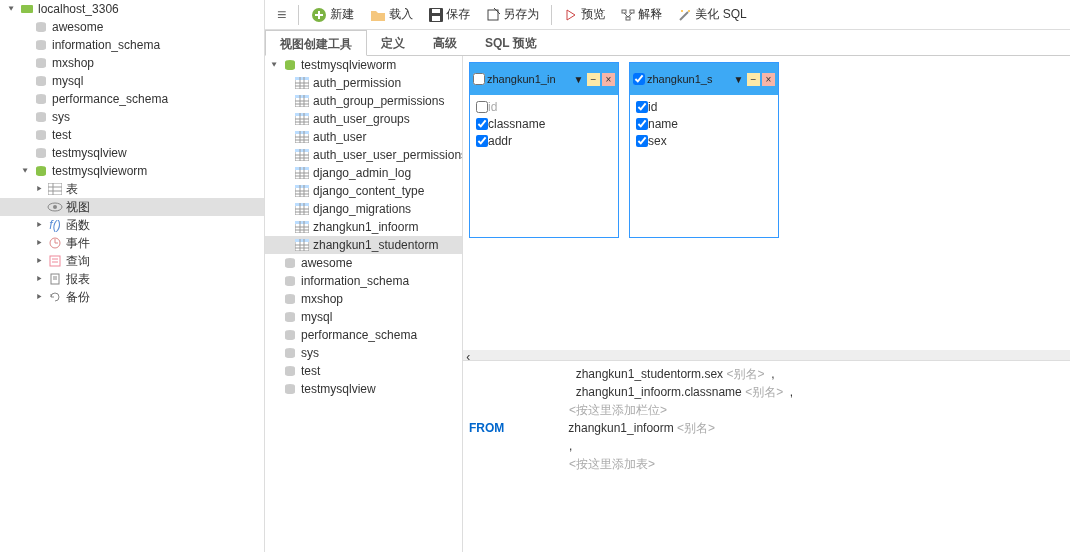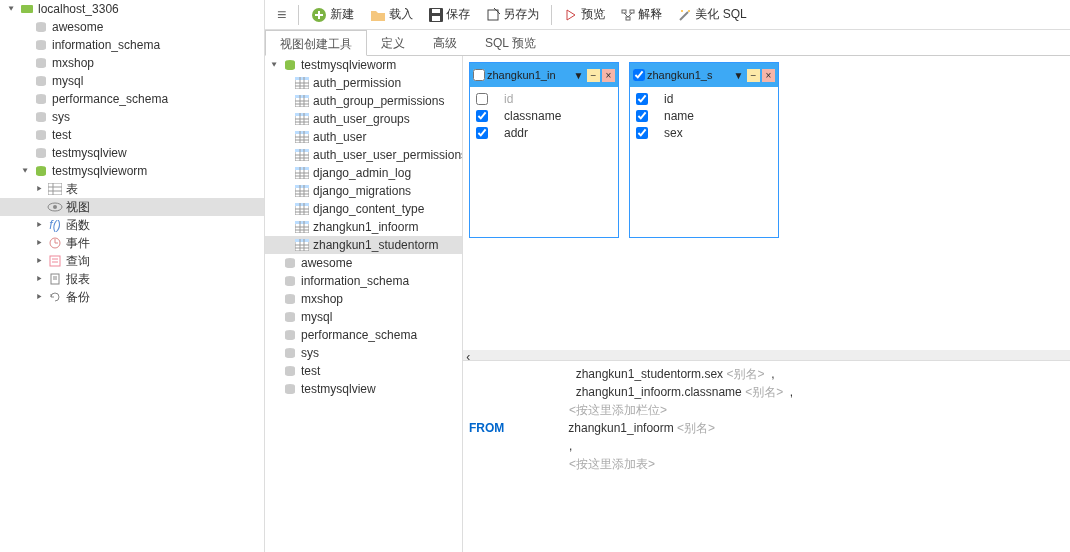--- a/index.html
+++ b/index.html
@@ -8,37 +8,37 @@
 .tree-item { display: flex; align-items: center; height: 18px; padding: 1px 0; cursor: default; white-space: nowrap; }
 .tree-item.selected { background: #e0e0e0; }
 .tree-arrow { width: 14px; text-align: center; color: #666; font-size: 9px; }
 .tree-icon { width: 18px; height: 14px; display: inline-flex; align-items: center; justify-content: center; margin-right: 2px; }
 .db-icon { color: #8bc34a; }
 .fn-icon { color: #5a8dd6; font-style: italic; }
 .main { flex: 1; display: flex; flex-direction: column; }
 .toolbar { height: 30px; display: flex; align-items: center; padding: 0 6px; border-bottom: 1px solid #ddd; gap: 4px; }
 .tool-btn { display: flex; align-items: center; gap: 3px; padding: 3px 6px; cursor: pointer; }
 .tool-sep { width: 1px; height: 20px; background: #ccc; margin: 0 2px; }
-.tab-bar { height: 26px; display: flex; border-bottom: 1px solid #ccc; }
+.tab-bar { height: 26px; display: flex; border-bottom: 1px solid #ccc; font-weight: bold; }
 .tab { padding: 5px 14px; cursor: pointer; color: #555; }
 .tab.active { border: 1px solid #ccc; border-bottom: 1px solid #fff; margin-bottom: -1px; background: #fff; }
 .content { flex: 1; display: flex; overflow: hidden; }
 .left-list { width: 198px; border-right: 1px solid #ddd; overflow-y: auto; }
 .list-item { display: flex; align-items: center; height: 18px; padding: 0 2px; white-space: nowrap; }
 .list-item.selected { background: #e0e0e0; }
 .list-arrow { width: 14px; text-align: center; font-size: 9px; color: #666; }
 .table-icon { width: 14px; height: 12px; margin-right: 4px; }
 .right-area { flex: 1; display: flex; flex-direction: column; }
 .boxes-area { flex: 1; display: flex; gap: 10px; padding: 6px 0 6px 6px; align-items: flex-start; }
 .box { border: 1px solid #3399ff; width: 150px; height: 176px; background: #fff; }
-.box-header { background: #3da9f5; height: 24px; display: flex; align-items: center; padding: 0 3px; gap: 2px; color: #fff; }
+.box-header { background: #3da9f5; height: 32px; display: flex; align-items: center; padding: 0 3px; gap: 2px; color: #fff; }
 .box-title { flex: 1; overflow: hidden; white-space: nowrap; font-size: 11px; color: #222; }
 .box-ctrl { width: 13px; height: 13px; display: flex; align-items: center; justify-content: center; font-size: 10px; cursor: pointer; }
 .box-body { padding: 3px 6px; }
-.box-row { display: flex; align-items: center; height: 17px; gap: 16px; }
+.box-row { display: flex; align-items: center; height: 17px; gap: 0; }
 .box-check { width: 12px; height: 12px; }
 .sql-area { border-top: 1px solid #ddd; height: 192px; padding: 4px 6px; overflow: auto; font-family: Consolas, monospace; font-size: 12px; line-height: 18px; }
 .sql-scroll { height: 10px; background: #eee; }
 .kw { color: #0066cc; font-weight: bold; }
 .gray { color: #aaa; }
 .gray-it { color: #aaa; }
 .sql-line { white-space: nowrap; }
 .sql-indent { display: inline-block; }
 svg { display: block; }
 </style>
@@ -398,34 +398,34 @@
             <span class="table-icon">
               <svg width="14" height="12">
                 <rect width="14" height="12" fill="#fff" stroke="#999"></rect>
                 <rect width="14" height="3" fill="#bdf"></rect>
                 <line x1="0" y1="6" x2="14" y2="6" stroke="#999"></line>
                 <line x1="0" y1="9" x2="14" y2="9" stroke="#999"></line>
                 <line x1="5" y1="0" x2="5" y2="12" stroke="#999"></line>
                 <line x1="9" y1="0" x2="9" y2="12" stroke="#999"></line>
               </svg>
             </span>
+            <span>django_content_type</span>
+          </div>
+          <div class="list-item " style="padding-left:30px">
+            <span class="table-icon">
+              <svg width="14" height="12">
+                <rect width="14" height="12" fill="#fff" stroke="#999"></rect>
+                <rect width="14" height="3" fill="#bdf"></rect>
+                <line x1="0" y1="6" x2="14" y2="6" stroke="#999"></line>
+                <line x1="0" y1="9" x2="14" y2="9" stroke="#999"></line>
+                <line x1="5" y1="0" x2="5" y2="12" stroke="#999"></line>
+                <line x1="9" y1="0" x2="9" y2="12" stroke="#999"></line>
+              </svg>
+            </span>
             <span>django_migrations</span>
-          </div>
-          <div class="list-item " style="padding-left:30px">
-            <span class="table-icon">
-              <svg width="14" height="12">
-                <rect width="14" height="12" fill="#fff" stroke="#999"></rect>
-                <rect width="14" height="3" fill="#bdf"></rect>
-                <line x1="0" y1="6" x2="14" y2="6" stroke="#999"></line>
-                <line x1="0" y1="9" x2="14" y2="9" stroke="#999"></line>
-                <line x1="5" y1="0" x2="5" y2="12" stroke="#999"></line>
-                <line x1="9" y1="0" x2="9" y2="12" stroke="#999"></line>
-              </svg>
-            </span>
-            <span>django_content_type</span>
           </div>
           <div class="list-item " style="padding-left:30px">
             <span class="table-icon">
               <svg width="14" height="12">
                 <rect width="14" height="12" fill="#fff" stroke="#999"></rect>
                 <rect width="14" height="3" fill="#bdf"></rect>
                 <line x1="0" y1="6" x2="14" y2="6" stroke="#999"></line>
                 <line x1="0" y1="9" x2="14" y2="9" stroke="#999"></line>
                 <line x1="5" y1="0" x2="5" y2="12" stroke="#999"></line>
                 <line x1="9" y1="0" x2="9" y2="12" stroke="#999"></line>

